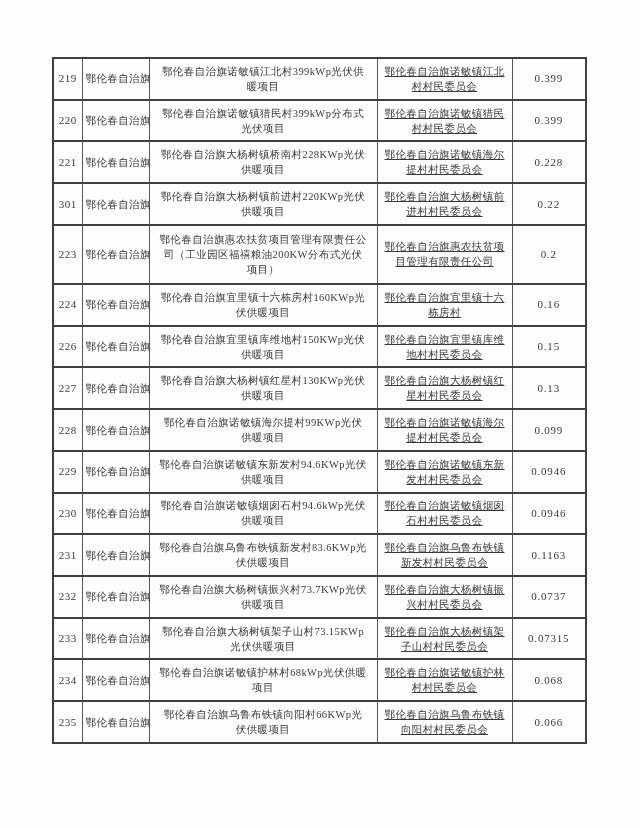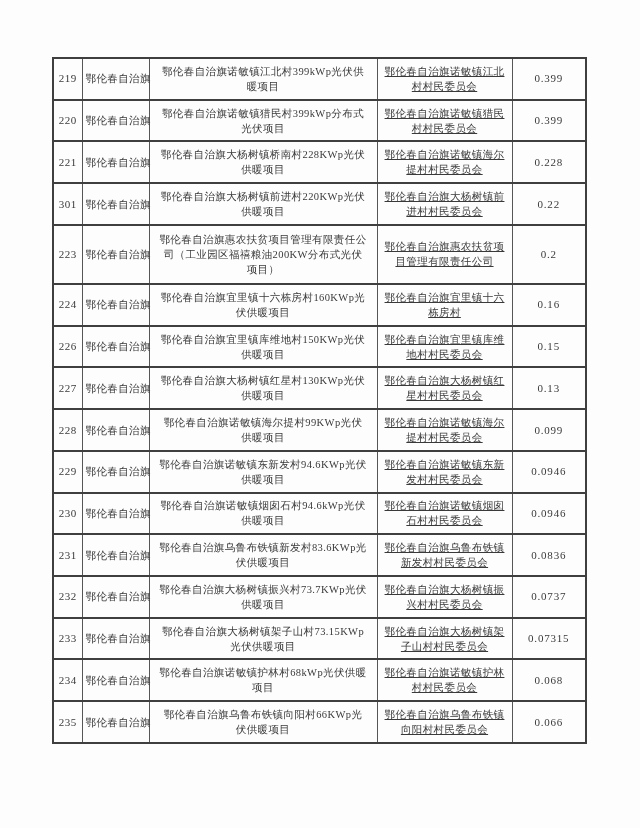--- a/index.html
+++ b/index.html
@@ -154,21 +154,21 @@
     <td class="c-region">鄂伦春自治旗</td>
     <td class="c-project">鄂伦春自治旗诺敏镇烟囱石村94.6kWp光伏供暖项目</td>
     <td class="c-org">鄂伦春自治旗诺敏镇烟囱石村村民委员会</td>
     <td class="c-value">0.0946</td>
   </tr>
         <tr>
     <td class="c-no">231</td>
     <td class="c-region">鄂伦春自治旗</td>
     <td class="c-project">鄂伦春自治旗乌鲁布铁镇新发村83.6KWp光伏供暖项目</td>
     <td class="c-org">鄂伦春自治旗乌鲁布铁镇新发村村民委员会</td>
-    <td class="c-value">0.0836</td>
+    <td class="c-value">0.1163</td>
   </tr>
         <tr>
     <td class="c-no">232</td>
     <td class="c-region">鄂伦春自治旗</td>
     <td class="c-project">鄂伦春自治旗大杨树镇振兴村73.7KWp光伏供暖项目</td>
     <td class="c-org">鄂伦春自治旗大杨树镇振兴村村民委员会</td>
     <td class="c-value">0.0737</td>
   </tr>
         <tr>
     <td class="c-no">233</td>

